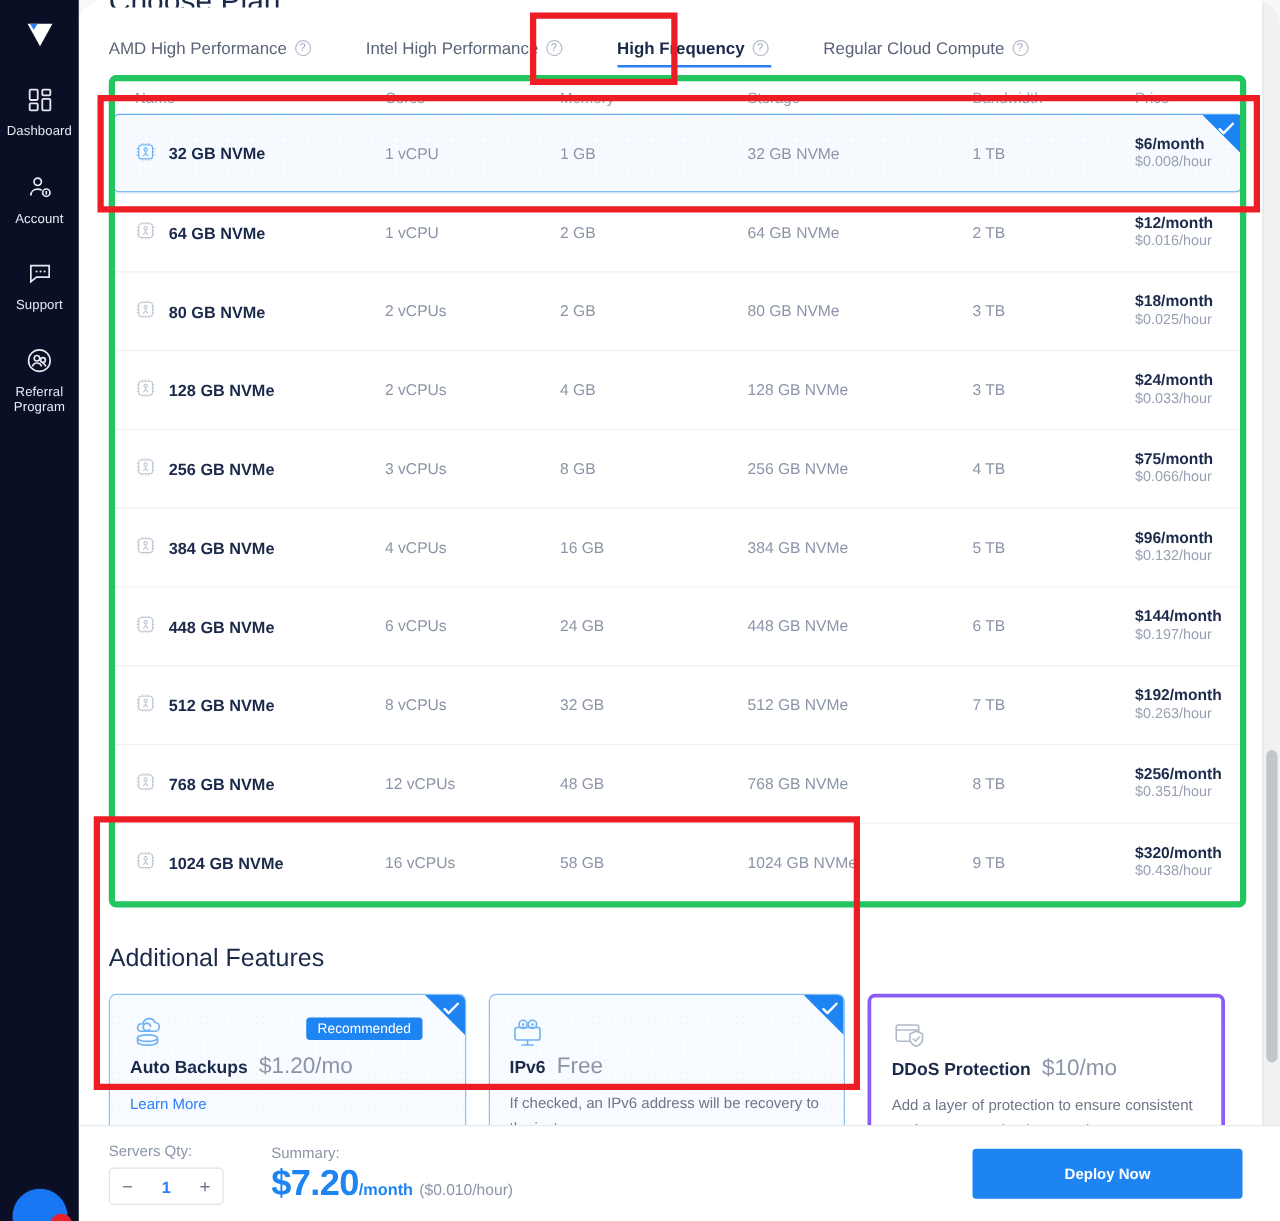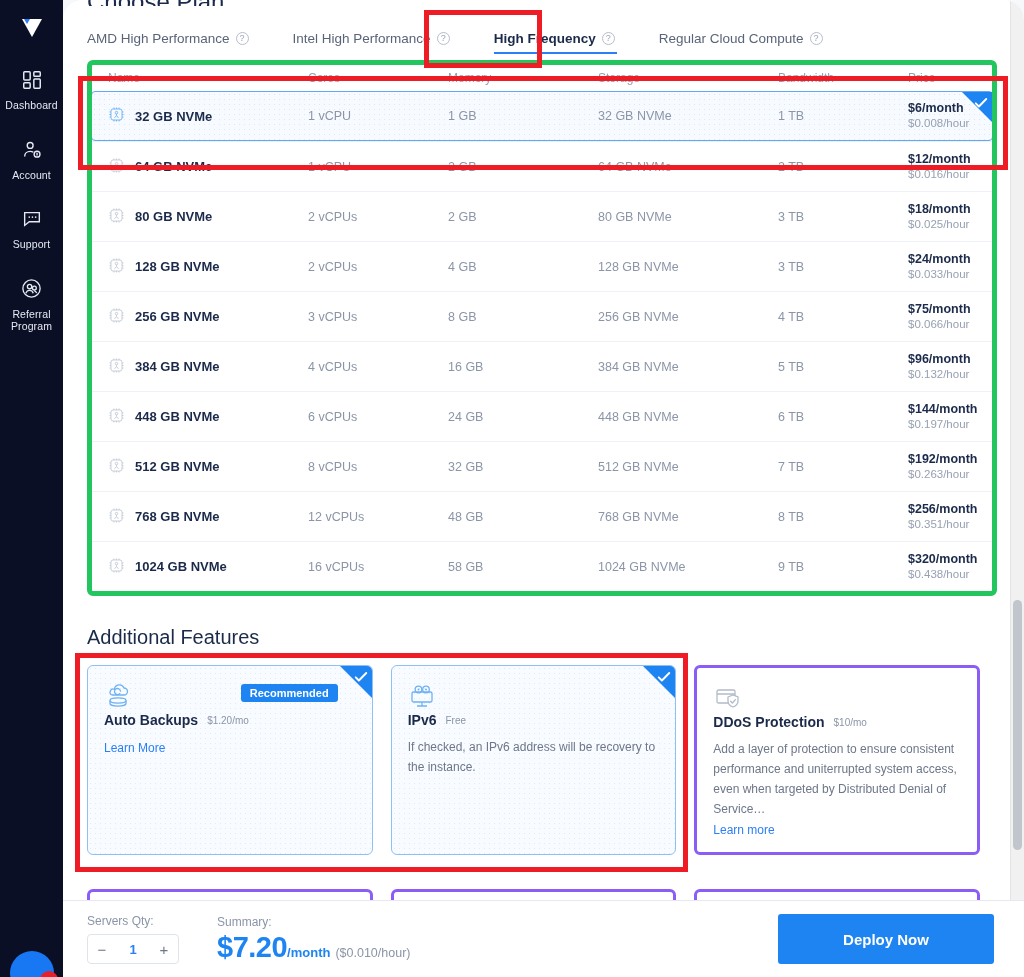--- a/index.html
+++ b/index.html
@@ -78,21 +78,21 @@
   }
   .plan-head, .plan-row {
     display: grid;
     grid-template-columns: 200px 140px 150px 180px 130px 1fr;
     align-items: center;
   }
   .plan-head {
     height: 26px; font-size: 12px; color: #93a0b4; padding: 0 16px;
   }
   .plan-row {
-    height: 50px; padding: 0 16px; border-top: 1px solid #eef1f5;
+    height: 63px; padding: 0 16px; border-top: 1px solid #eef1f5;
     font-size: 12.5px; color: #8b95a7; cursor: pointer; position: relative;
   }
   .plan-row:first-of-type { border-top: none; }
   .plan-row .pname {
     display: flex; align-items: center; gap: 10px;
     font-size: 13px; font-weight: 700; color: #1b2a4a;
   }
   .chipico { width: 17px; height: 17px; flex: 0 0 17px; }
   .plan-price { text-align: left; }
   .plan-price .pm { font-size: 12.5px; font-weight: 700; color: #1b2a4a; line-height: 15px; }
@@ -128,26 +128,26 @@
   }
   .af-card.selected {
     border: 1.5px solid #8dc0f7; background: #f8fbff;
     background-image: radial-gradient(#e0eaf7 0.6px, transparent 0.6px);
     background-size: 5px 5px;
   }
   .af-icon { height: 34px; margin-bottom: 6px; }
   .af-icon svg { display:block; }
   .af-name-row { display: flex; align-items: center; gap: 9px; margin-bottom: 9px; }
   .af-name { font-size: 14px; font-weight: 700; color: #1b2a4a; }
-  .af-price { font-size: 10px; color: #8b95a7; }
+  .af-price { font-size: 18px; color: #8b95a7; }
   .af-desc { font-size: 12px; line-height: 20px; color: #6d7policy; color:#6d7789; }
   .af-link { font-size: 12px; color: #2a7ef8; margin-top: 4px; display: inline-block; }
   .af-badge {
     position: absolute; right: 34px; top: 18px; background: #1d84f2; color:#fff;
-    font-size: 11px; font-weight: 700; padding: 3px 9px; border-radius: 3px;
+    font-size: 11px; font-weight: 400; padding: 3px 9px; border-radius: 3px;
   }
   .af-corner { position: absolute; right: 0; top: 0; width: 32px; height: 32px; overflow:hidden; }
   .af-corner:before {
     content:''; position:absolute; right:0; top:0;
     border-width: 0 32px 32px 0; border-style: solid;
     border-color: transparent #1d84f2 transparent transparent;
   }
   .af-corner svg { position: absolute; right: 4px; top: 4px; }
 
   
@@ -173,22 +173,22 @@
   .stepper .qval {
     flex: 1; text-align: center; font-size: 13px; font-weight: 700; color: #2a7ef8;
   }
   .summary-block { margin-left: 14px; }
   .sum-label { font-size: 12px; color: #8b95a7; margin-bottom: 2px; }
   .sum-price { display: flex; align-items: baseline; }
   .sum-big { font-size: 29px; font-weight: 700; color: #1d84f2; letter-spacing: -.5px; }
   .sum-per { font-size: 13px; font-weight: 700; color: #1d84f2; }
   .sum-hour { font-size: 12.5px; color: #8b95a7; margin-left: 5px; }
   .deploy-btn {
-    margin-left: auto; width: 216px; height: 50px; background: #1d84f2; color: #fff;
-    border: none; border-radius: 3px; font-size: 15px; font-weight: 700; cursor: pointer;
+    margin-left: auto; width: 216px; height: 40px; background: #1d84f2; color: #fff;
+    border: none; border-radius: 3px; font-size: 12px; font-weight: 700; cursor: pointer;
     font-family: "Liberation Sans", sans-serif;
   }
 
   
   .scroll-track {
     position: absolute; right: 0; top: 0; width: 14px; bottom: 0; background: #f1f1f1;
     border-left: 1px solid #e4e4e4; z-index: 20;
   }
   .scroll-thumb {
     position: absolute; left: 2px; width: 9px; top: 600px; height: 250px;

